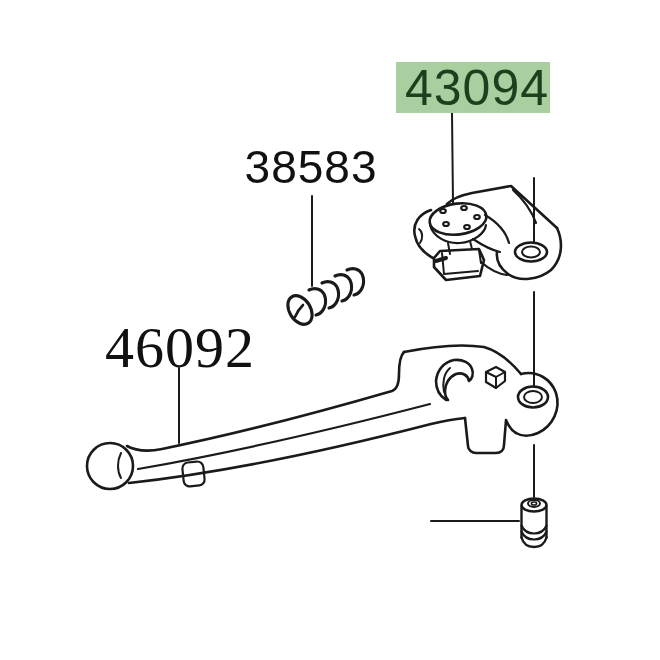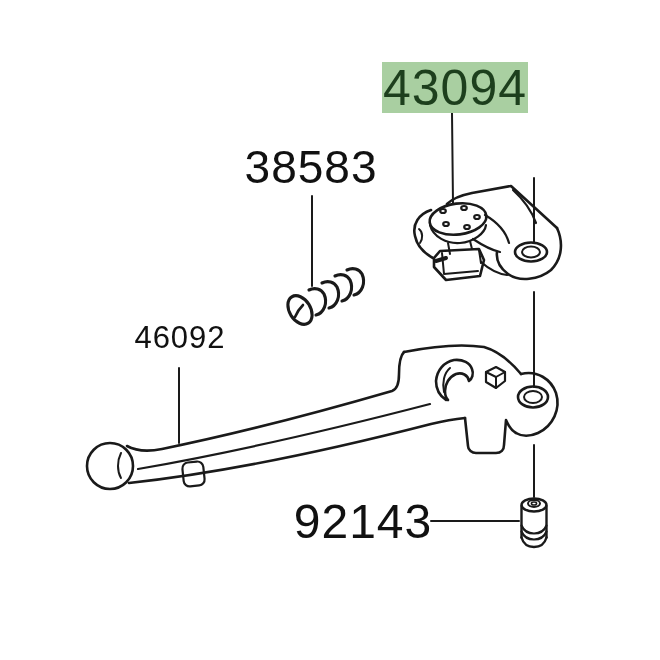--- a/index.html
+++ b/index.html
@@ -27,23 +27,23 @@
     text-align:center;
     letter-spacing:1px;
     display:flex;align-items:center;justify-content:center;
     user-select:none;
     cursor:pointer;
   }
   .part-label.hl{
     background:var(--hl-bg);
     color:var(--hl-text);
   }
-  #label-43094{left:382px;top:62px;width:146px;height:51px;font-size:50px;}
+  #label-43094{left:396px;top:62px;width:146px;height:51px;font-size:50px;padding-left:8px;}
   #label-92144{left:246px;top:146px;width:130px;height:42px;font-size:46px;}
-  #label-46092{left:114px;top:316px;width:132px;height:42px;font-size:31px;}
+  #label-46092{left:114px;top:327px;width:132px;height:42px;font-size:58px;font-family:Liberation Serif, serif;}
   #label-92143{left:294px;top:500px;width:138px;height:44px;font-size:48px;}
 </style>
 </head>
 <body>
 
 <div class="stage">
 
   <svg class="artwork" width="660" height="660" viewBox="0 0 660 660" fill="none" stroke="#1a1a1a" stroke-width="2.6" stroke-linecap="round" stroke-linejoin="round">
 
     <g stroke-width="2">
@@ -127,14 +127,13 @@
       <path d="M521.5,537.5 C523.5,544.5 529,547 534,547 C539,547 544.5,544.5 546.5,537.5"></path>
     </g>
   </svg>
 
   <div class="part-label hl" id="label-43094">43094</div>
 
   <div class="part-label" id="label-92144">38583</div>
 
   <div class="part-label" id="label-46092">46092</div>
 
-  <div class="part-label" id="label-92143">92143</div>
 </div>
 
 </body></html>

